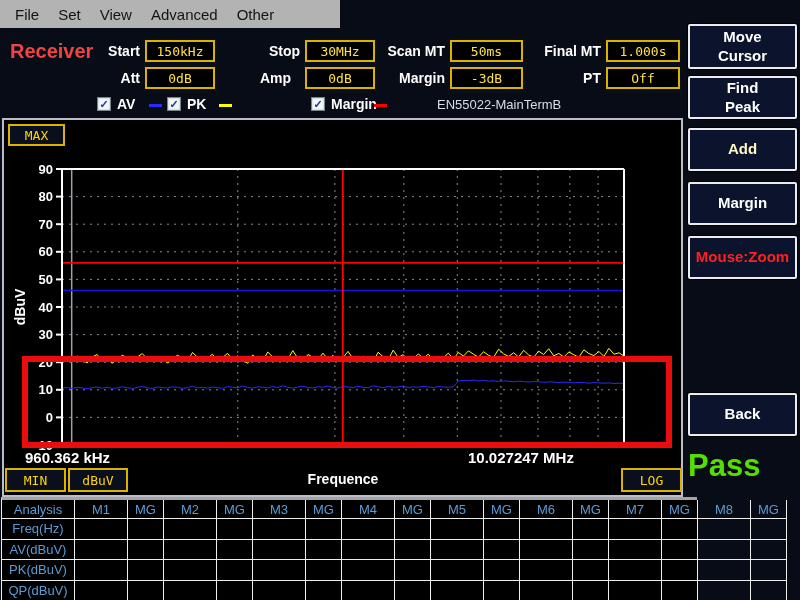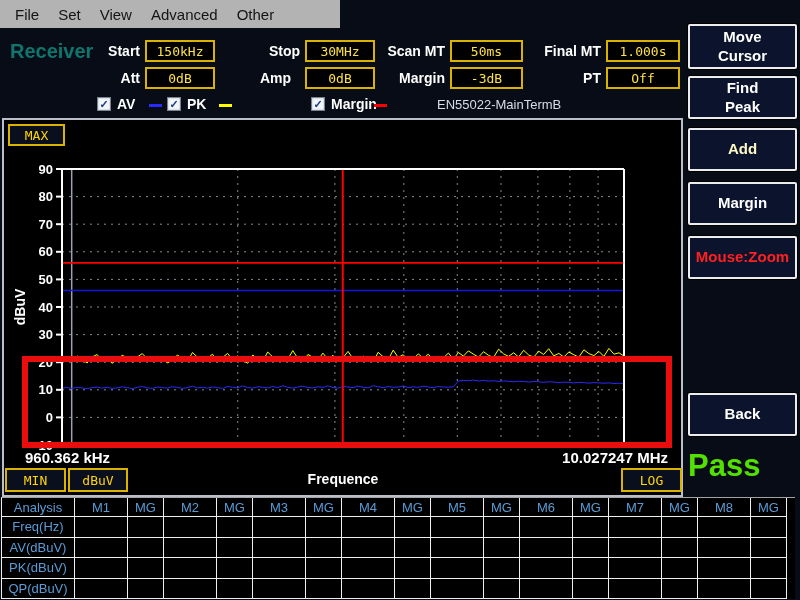--- a/index.html
+++ b/index.html
@@ -7,21 +7,21 @@
               font-family:"Liberation Sans", sans-serif; }
   .app { position:relative; width:800px; height:600px; background:#070c16; }
 
   
   .menubar { position:absolute; left:0; top:0; width:340px; height:28px;
              background:#b3b3b3; display:flex; align-items:center; gap:19px;
              padding-left:15px; }
   .menubar .mitem { font-size:15px; color:#141414; cursor:default; }
 
   
-  .rx-title { position:absolute; left:10px; top:40px; color:#0f766e;
+  .rx-title { position:absolute; left:10px; top:40px; color:#ef4444;
               font-size:20px; font-weight:bold; }
   .flabel { position:absolute; width:90px; text-align:right; color:#fff;
             font-size:14px; font-weight:bold; }
   .fbox { position:absolute; height:22px; background:#000; border:2px solid #d9b300;
           color:#fde047; font-family:"DejaVu Sans Mono", monospace; font-size:13px;
           display:flex; align-items:center; justify-content:center; }
   .cb { position:absolute; top:97px; width:14px; height:14px; background:#f4f6f8;
         border:1px solid #7a828c; display:flex; align-items:center; justify-content:center;
         font-size:11px; font-weight:bold; color:#1b3f8f; box-shadow:inset 0 0 2px #9db2c8; }
   .cblab { position:absolute; top:96px; color:#fff; font-size:14px; font-weight:bold; }
@@ -40,30 +40,30 @@
   
   .chart { position:absolute; left:2px; top:118px; width:681px; height:379px;
            background:#000; border:2px solid #b9bec8; }
   .chip { position:absolute; background:#0a0f1e; border:2px solid #d9b300;
           color:#ffd400; font-family:"DejaVu Sans Mono", monospace; font-size:13px;
           display:flex; align-items:center; justify-content:center; cursor:default; }
   #plot-svg { position:absolute; left:0; top:0; }
   .zoomrect { position:absolute; left:18px; top:236px; width:650px; height:92px;
               border:6px solid #e90d0d; }
   .readL { position:absolute; left:21px; top:329px; color:#fff; font-size:15px; font-weight:bold; }
-  .readR { position:absolute; left:464px; top:329px; width:200px; text-align:right;
+  .readR { position:absolute; left:464px; top:329px; width:200px; 
            color:#fff; font-size:15px; font-weight:bold; }
   .xlab  { position:absolute; left:239px; top:351px; width:200px; text-align:center;
            color:#fff; font-size:14px; font-weight:bold; }
 
   
-  .mtable { position:absolute; left:1px; top:497px; width:794px;
+  .mtable { position:absolute; left:1px; top:497px; width:696px;
             display:grid; grid-template-columns:73px repeat(8, 53px 36px);
             grid-template-rows:19px repeat(4, 20.5px);
-            border-top:1px solid #a3a3a3; border-left:1px solid #eee; background:#000; }
+            border-top:3px solid #a3a3a3; border-left:1px solid #eee; background:#000; }
   .mtable .cell { border-right:1px solid #eee; border-bottom:1px solid #eee;
                   color:#5b9bd5; font-size:13px; display:flex; align-items:center;
                   justify-content:center; }
 </style>
 </head>
 <body>
 
 <div class="app">
 
   <div class="menubar" id="menubar">

